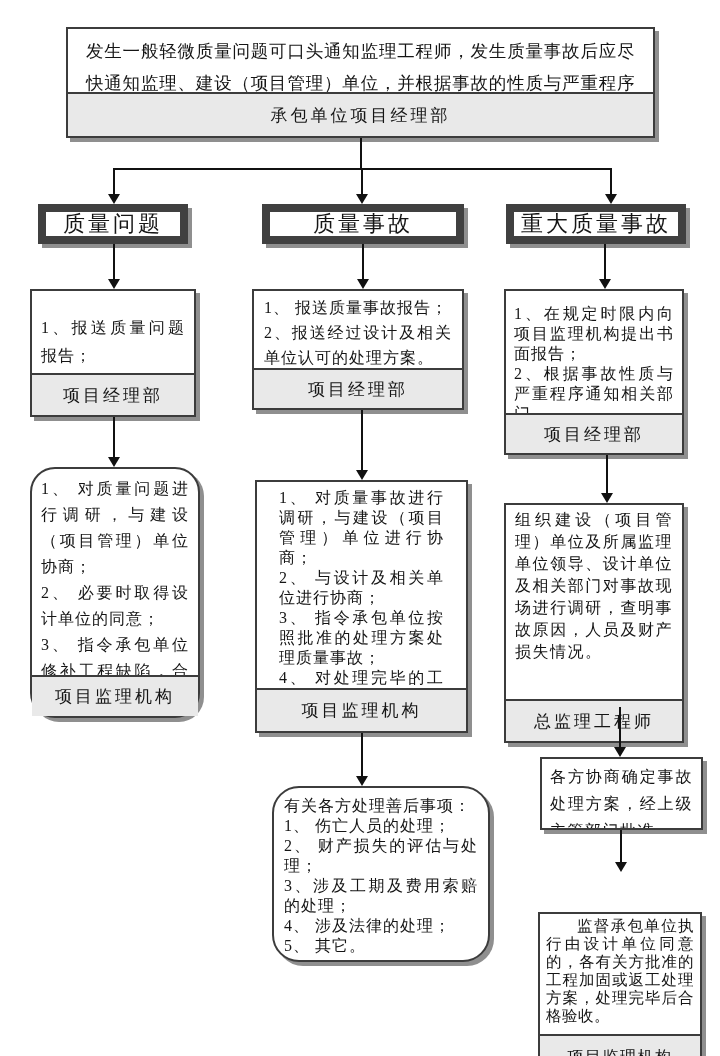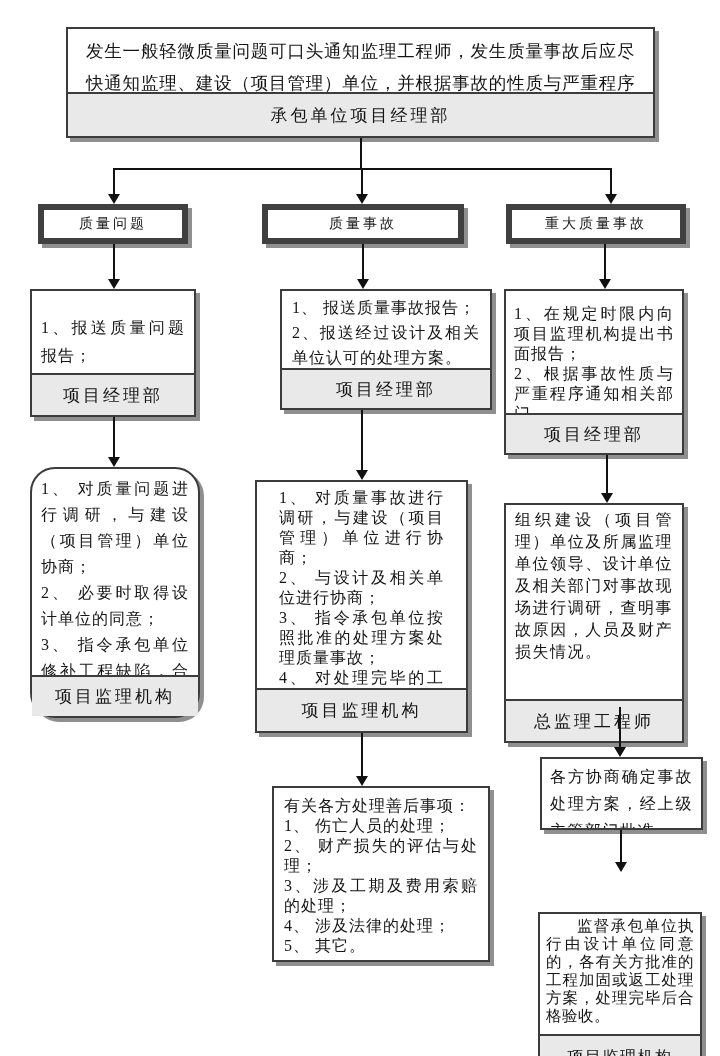--- a/index.html
+++ b/index.html
@@ -33,24 +33,24 @@
     border-top:2px solid #3c3c3c;
     background:#e9e9e9;
     letter-spacing:3px;
     font-size:17px;
     flex:none;
   }
   .catbox{
     position:absolute;
     display:flex;align-items:center;justify-content:center;
     background:#ffffff;
-    border:6px solid #404040;
+    border:8px solid #404040;
     box-shadow:4px 4px 0 #8f8f8f;
     box-sizing:border-box;
-    font-size:14px;letter-spacing:3px;
+    font-size:22px;letter-spacing:3px;
   }
   
   .vline{position:absolute;width:2px;background:#111111;}
   .vline.head::after{
     content:"";position:absolute;top:100%;left:-5px;
     border:6px solid transparent;border-bottom:0;
     border-top:10px solid #111111;
   }
   .hline{position:absolute;height:2px;background:#111111;}
 
@@ -98,21 +98,21 @@
   <div class="vline head" style="left:113px;top:244px;height:35px;"></div>
   <div class="vline head" style="left:362px;top:244px;height:35px;"></div>
   <div class="vline head" style="left:604px;top:244px;height:35px;"></div>
 
   <div class="fbox b1s1" style="left:30px;top:289px;width:166px;height:128px;">
     <div class="body">1、报送质量问题报告；
 2、 提出处理意见。</div>
     <div class="foot" style="height:40px;">项目经理部</div>
   </div>
 
-  <div class="fbox b2s1" style="left:252px;top:289px;width:212px;height:121px;margin-left:28px;">
+  <div class="fbox b2s1" style="left:252px;top:289px;width:212px;height:121px;">
     <div class="body">1、 报送质量事故报告；
 2、报送经过设计及相关单位认可的处理方案。</div>
     <div class="foot" style="height:38px;">项目经理部</div>
   </div>
 
   <div class="fbox b3s1" style="left:504px;top:289px;width:180px;height:166px;">
     <div class="body">1、在规定时限内向项目监理机构提出书面报告；
 2、根据事故性质与严重程序通知相关部门。</div>
     <div class="foot" style="height:38px;">项目经理部</div>
   </div>
@@ -137,21 +137,21 @@
   </div>
 
   <div class="fbox b3s2" style="left:504px;top:503px;width:180px;height:240px;">
     <div class="body">组织建设（项目管理）单位及所属监理单位领导、设计单位及相关部门对事故现场进行调研，查明事故原因，人员及财产损失情况。</div>
     <div class="foot" style="height:40px;margin-top:36px;">总监理工程师</div>
   </div>
 
   <div class="vline head" style="left:361px;top:733px;height:43px;"></div>
   <div class="vline head" style="left:619px;top:707px;height:40px;"></div>
 
-  <div class="fbox b2s3" style="left:272px;top:786px;width:218px;height:176px;">
+  <div class="fbox b2s3" style="left:272px;top:786px;width:218px;height:176px;border-radius:27px;">
     <div class="body">有关各方处理善后事项：
 1、 伤亡人员的处理；
 2、 财产损失的评估与处理；
 3、涉及工期及费用索赔的处理；
 4、 涉及法律的处理；
 5、 其它。</div>
   </div>
 
   <div class="fbox b3s3" style="left:540px;top:757px;width:163px;height:73px;">
     <div class="body">各方协商确定事故处理方案，经上级主管部门批准</div>

